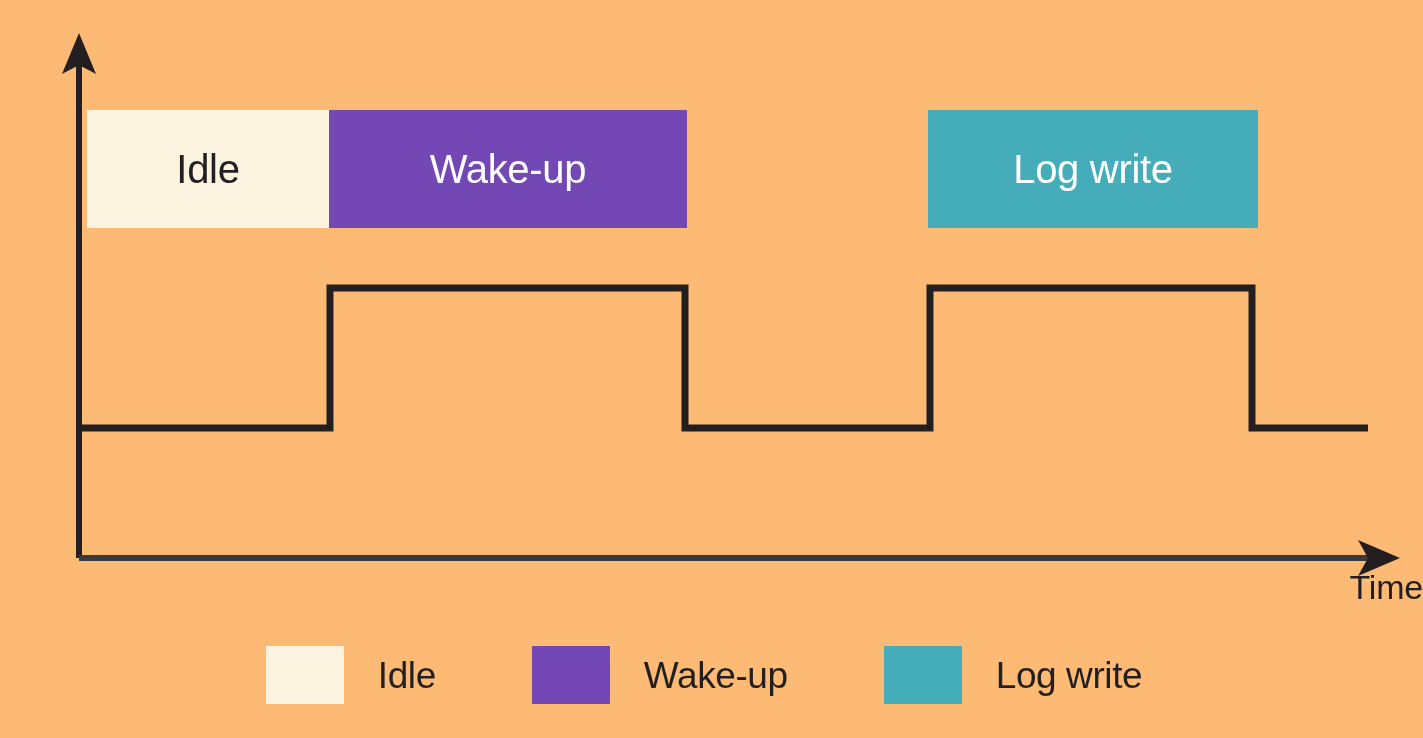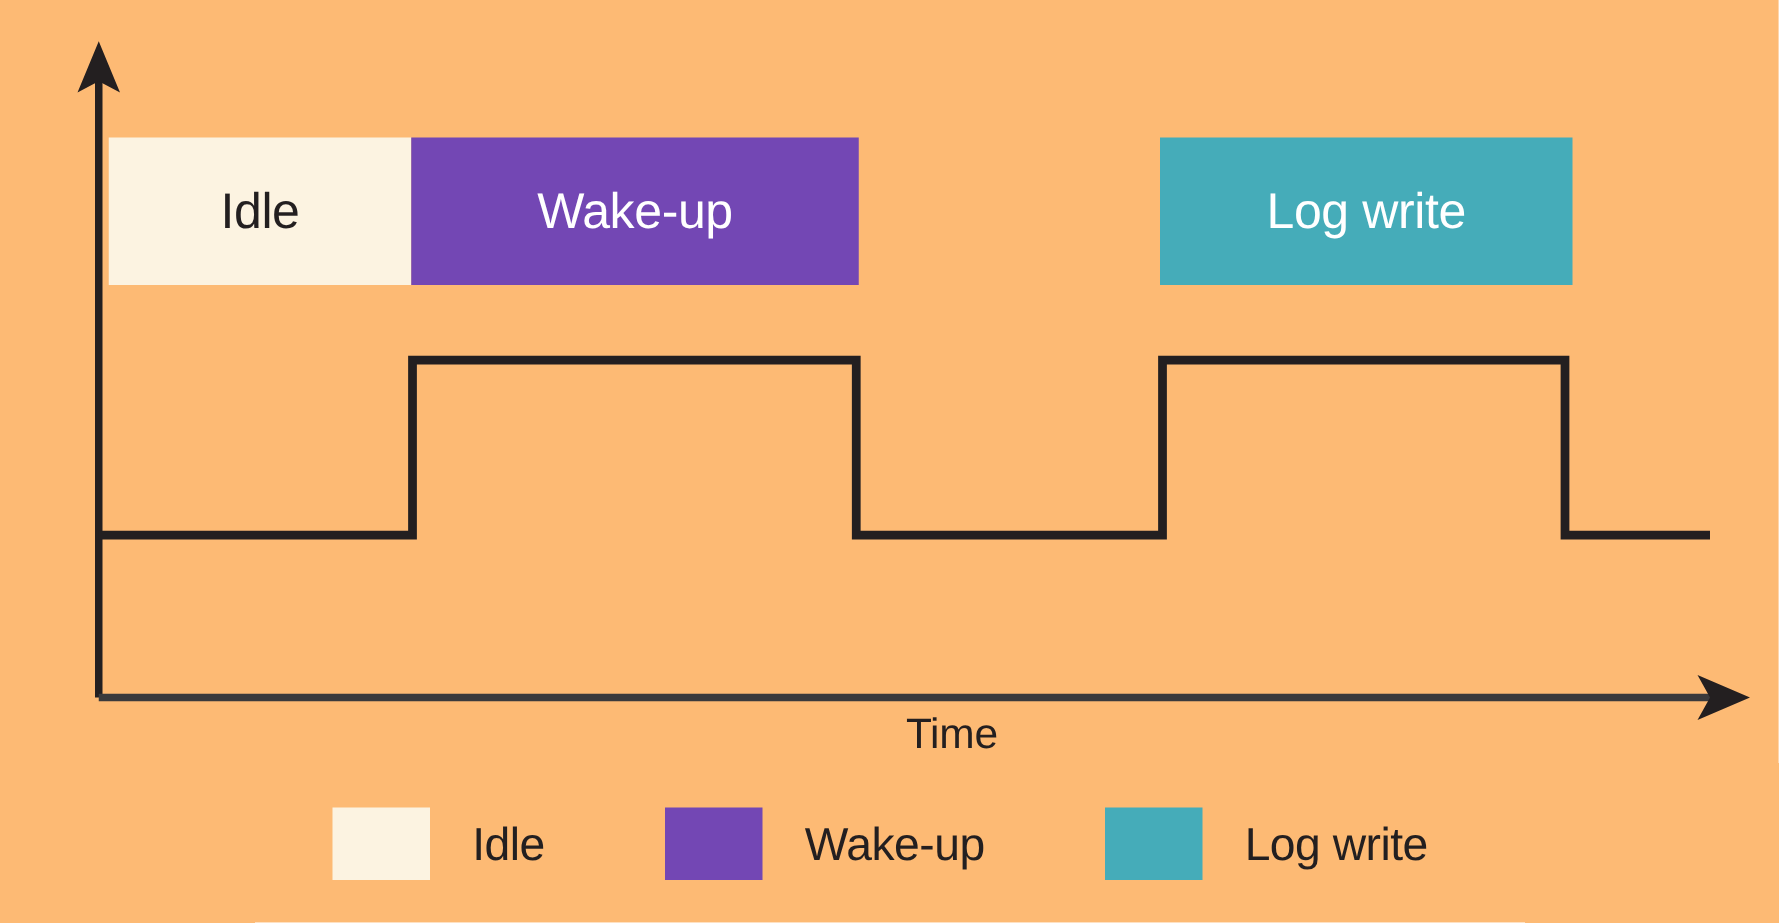--- a/index.html
+++ b/index.html
@@ -45,21 +45,21 @@
     font-weight: 400;
     letter-spacing: -0.3px;
     white-space: nowrap;
     line-height: 1;
   }
   .x-axis-title {
     position: absolute;
     left: 0;
     top: 568px;
     width: 1423px;
-    text-align: center;
+    text-align: right;
     padding-left: 100px;
     box-sizing: border-box;
     font-size: 34px;
     color: #231f20;
     letter-spacing: -0.2px;
   }
 
   
   .legend {
     position: absolute;

